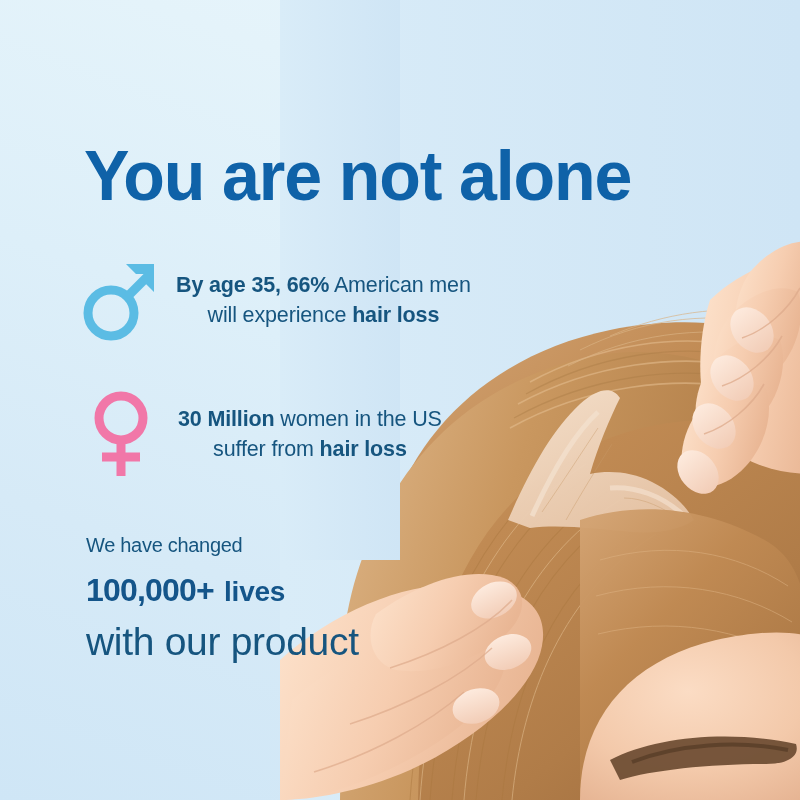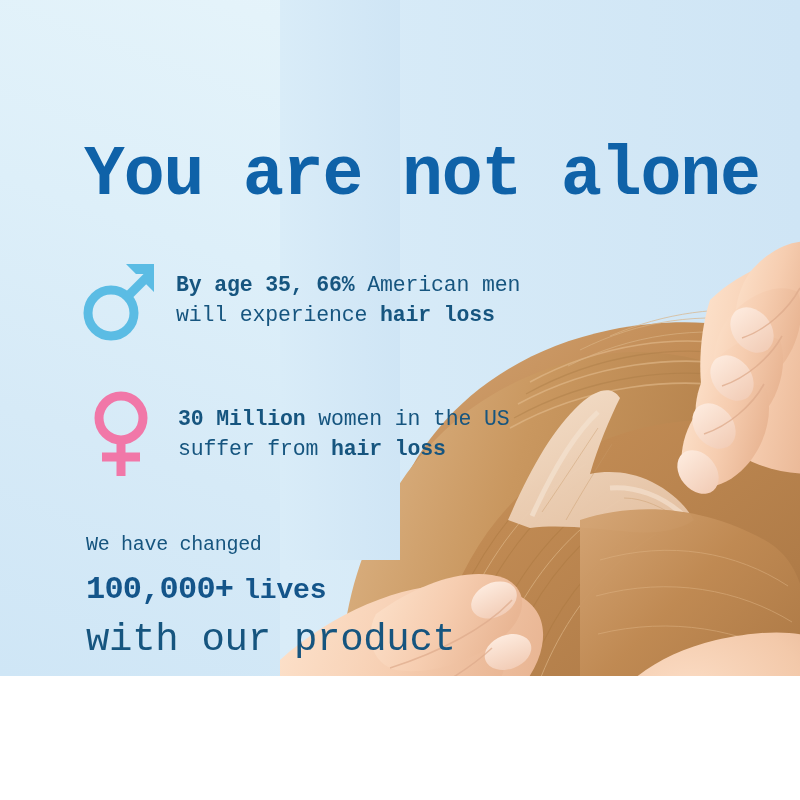--- a/index.html
+++ b/index.html
@@ -8,30 +8,29 @@
     padding: 0;
     background: #ffffff;
   }
   body {
     font-family: "Liberation Sans", sans-serif;
   }
 
   .poster {
     position: relative;
     width: 800px;
-    height: 676px;
+    height: 800px;
     overflow: hidden;
     background:
       linear-gradient(200deg,
         #eaf6fc 0%,
         #e4f3fa 22%,
         #ddeff9 48%,
         #d6eaf7 72%,
         #cfe6f6 100%);
-    font-family: Liberation Mono, monospace;
   }
 
   
   .photo {
     position: absolute;
     right: 0;
     top: 0;
     width: 520px;
     height: 800px;
     overflow: hidden;
@@ -69,20 +68,21 @@
   }
   .stat-row.female .stat-icon { width: 72px; height: 90px; }
   .stat-icon svg { display: block; }
 
   .stat-text {
     color: #16557f;
     font-size: 21.5px;
     line-height: 30px;
     padding-top: 12px;
     letter-spacing: -0.15px;
+    text-align: center;
   }
   .stat-row.male .stat-text   { margin-left: 16px; }
   .stat-row.female .stat-text { margin-left: 18px; padding-top: 14px; }
 
   
   .closing {
     position: absolute;
     left: 86px;
     top: 525px;
     color: #16557f;

